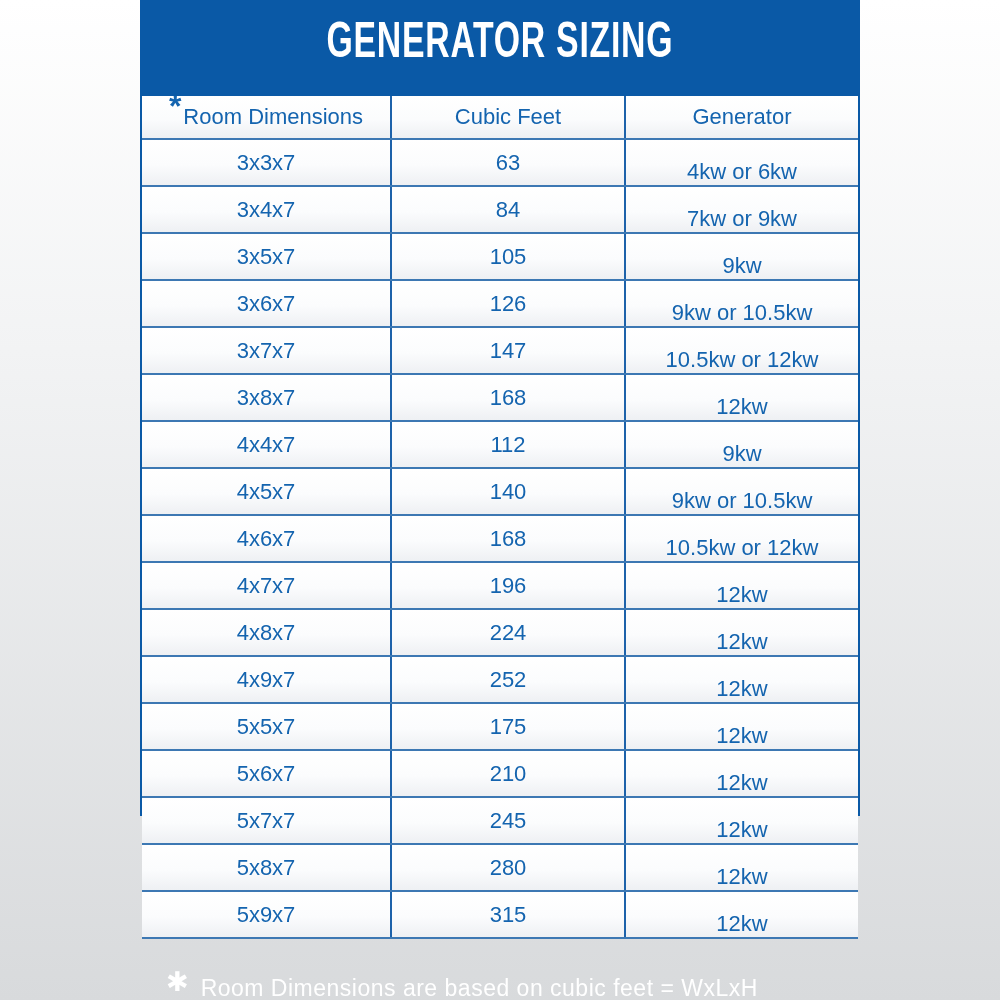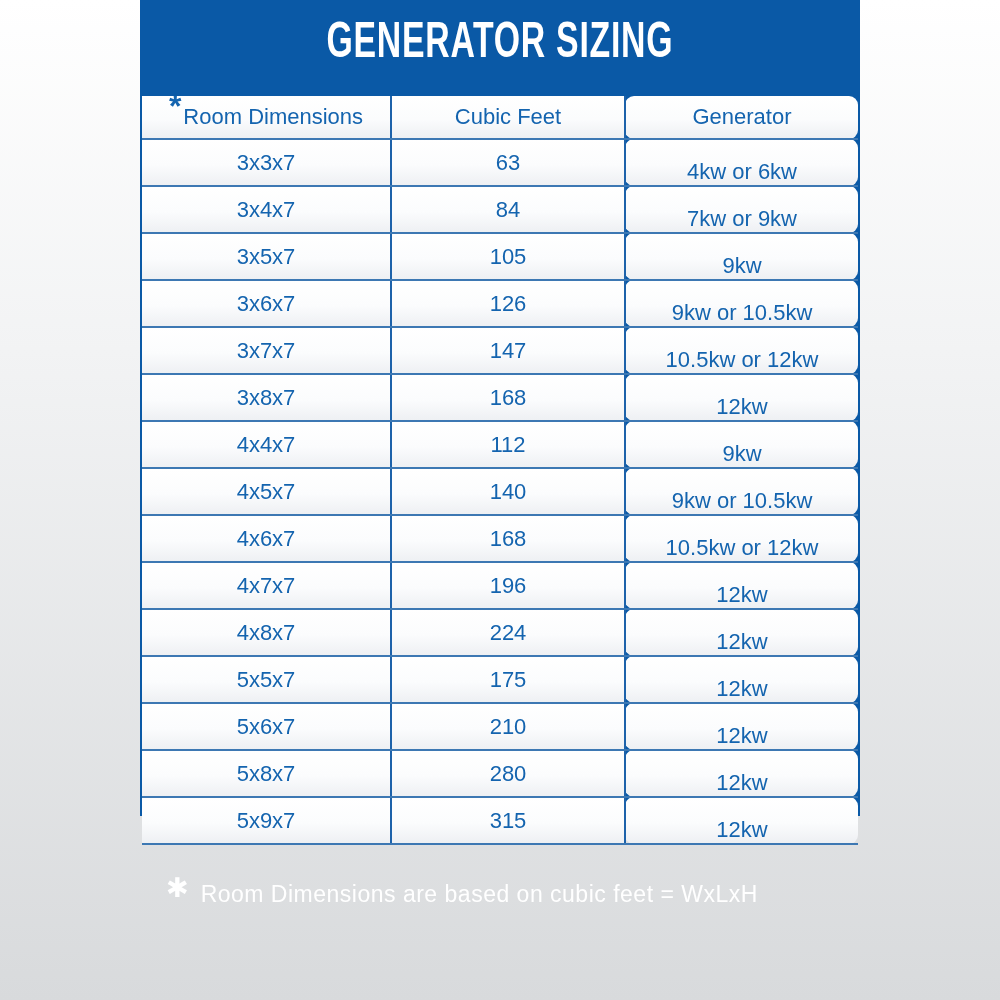--- a/index.html
+++ b/index.html
@@ -58,21 +58,21 @@
     color:#1464af;
     text-align:center;
     vertical-align:middle;
     height:43px;
     font-size:22px;
     overflow:hidden;
   }
   .sizing-table th:first-child,
   .sizing-table td:first-child { border-left:none; }
   .sizing-table th:last-child,
-  .sizing-table td:last-child { border-right:none;border-radius:9px; }
+  .sizing-table td:last-child { border-right:none; }
   .sizing-table thead th { border-top:none; font-weight:normal; }
 
   .sizing-table th .hdr-label { font-size:22px; }
   .ast {
     font-weight:bold;
     font-size:32px;
     line-height:0;
     position:relative;
     top:-7px;
     margin-right:2px;
@@ -177,27 +177,37 @@
           <td>4x7x7</td>
           <td>196</td>
           <td class="gen">12kw</td>
         </tr>
         <tr>
           <td>4x8x7</td>
           <td>224</td>
           <td class="gen">12kw</td>
         </tr>
         <tr>
+          <td>4x9x7</td>
+          <td>252</td>
+          <td class="gen">12kw</td>
+        </tr>
+        <tr>
           <td>5x5x7</td>
           <td>175</td>
           <td class="gen">12kw</td>
         </tr>
         <tr>
           <td>5x6x7</td>
           <td>210</td>
+          <td class="gen">12kw</td>
+        </tr>
+        <tr>
+          <td>5x7x7</td>
+          <td>245</td>
           <td class="gen">12kw</td>
         </tr>
         <tr>
           <td>5x8x7</td>
           <td>280</td>
           <td class="gen">12kw</td>
         </tr>
         <tr>
           <td>5x9x7</td>
           <td>315</td>

